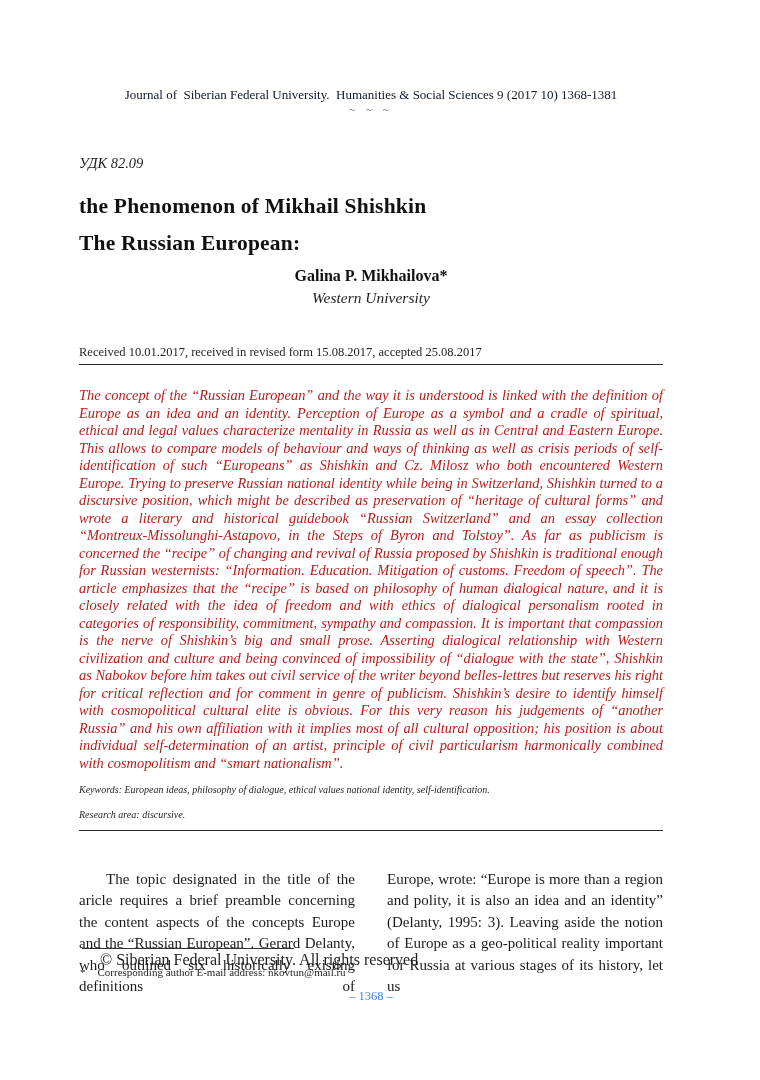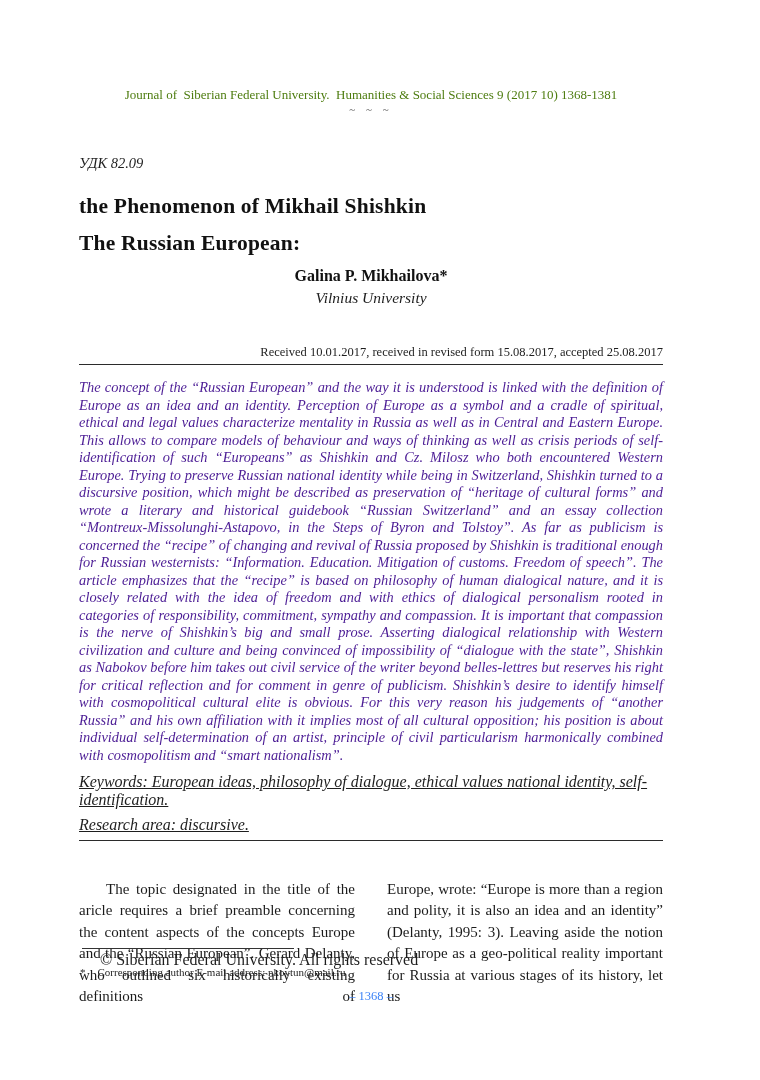--- a/index.html
+++ b/index.html
@@ -2,51 +2,51 @@
 <html><head>
 <meta charset="utf-8">
 <style>
   html,body { margin:0; padding:0; background:#ffffff; }
   .page {
     position:relative; width:760px; height:1080px; background:#ffffff;
     font-family:"Liberation Serif", serif; color:#222; overflow:hidden;
   }
   .journal-line {
     position:absolute; top:87px; left:79px; width:584px;
-    text-align:center; font-size:13px; color:#4d7c0f; white-space:pre-wrap;
+    text-align:center; font-size:13px; color:#0f172a; white-space:pre-wrap;
   }
   .ornament {
     position:absolute; top:103px; left:79px; width:584px;
     text-align:center; font-size:11px; letter-spacing:4px; color:#555;
   }
   .udc { position:absolute; top:155px; left:79px; font-size:14.5px; color:#1e1e1e;font-style:italic; }
   .paper-title {
     position:absolute; top:188px; left:79px; width:584px;
     font-size:21.5px; font-weight:bold; line-height:37px; color:#111;
     letter-spacing:0.2px;
   }
   .author-block {
     position:absolute; top:265px; left:79px; width:584px; text-align:center;
   }
   .author-name { font-size:16px; font-weight:bold; line-height:22px; color:#111; }
   .author-affiliation, .author-address { font-size:15.5px; font-style:italic; line-height:21.5px; color:#1e1e1e; }
   .received-line {
     position:absolute; top:345px; left:79px; width:584px;
-    text-align:right; font-size:12.5px; color:#1e1e1e;
+    text-align:left; font-size:12.5px; color:#1e1e1e;
   }
   .rule { border:none; border-top:1.6px solid #2b2b2b; margin:0; }
   .rule-top { position:absolute; top:364px; left:79px; width:584px; }
   .lower { position:absolute; top:371px; left:79px; width:584px; }
   .abstract-text {
     font-size:14.4px; font-style:italic; line-height:17.5px;
-    text-align:justify; color:#4c1d95; margin:8px 0 9px 0;
+    text-align:justify; color:#b91c1c; margin:16px 0 9px 0;
   }
   .meta-line {
-    font-size:16px; font-style:italic; line-height:18px;
-    color:#1e1e1e; margin:0 0 6.5px 0;text-decoration:underline;
+    font-size:10px; font-style:italic; line-height:18px;
+    color:#1e1e1e; margin:0 0 6.5px 0;
   }
   .rule-mid { margin:3px 0 0 0; }
   .columns { display:flex; gap:32px; margin-top:38px; }
   .col {
     width:281px; font-size:15px; line-height:21.4px;
     text-align:justify; text-align-last:justify; color:#1b1b1b;
   }
   .col-left { text-indent:27px; }
   .footnote-rule {
     position:absolute; top:948px; left:82px; width:212px;
@@ -69,21 +69,21 @@
   <div class="ornament">~ ~ ~</div>
   <div class="udc">УДК 82.09</div>
 
   <div class="paper-title">
     <div>the Phenomenon of Mikhail Shishkin</div>
     <div>The Russian European:</div>
   </div>
 
   <div class="author-block">
     <div class="author-name">Galina P. Mikhailova*</div>
-    <div class="author-affiliation">Vilnius University</div>
+    <div class="author-affiliation">Western University</div>
   </div>
 
   <div class="received-line">Received 10.01.2017, received in revised form 15.08.2017, accepted 25.08.2017</div>
   <hr class="rule rule-top">
 
   <div class="lower">
     <p class="abstract-text">The concept of the “Russian European” and the way it is understood is linked with the definition of Europe as an idea and an identity. Perception of Europe as a symbol and a cradle of spiritual, ethical and legal values characterize mentality in Russia as well as in Central and Eastern Europe. This allows to compare models of behaviour and ways of thinking as well as crisis periods of self-identification of such “Europeans” as Shishkin and Cz. Milosz who both encountered Western Europe. Trying to preserve Russian national identity while being in Switzerland, Shishkin turned to a discursive position, which might be described as preservation of “heritage of cultural forms” and wrote a literary and historical guidebook “Russian Switzerland” and an essay collection “Montreux-Missolunghi-Astapovo, in the Steps of Byron and Tolstoy”. As far as publicism is concerned the “recipe” of changing and revival of Russia proposed by Shishkin is traditional enough for Russian westernists: “Information. Education. Mitigation of customs. Freedom of speech”. The article emphasizes that the “recipe” is based on philosophy of human dialogical nature, and it is closely related with the idea of freedom and with ethics of dialogical personalism rooted in categories of responsibility, commitment, sympathy and compassion. It is important that compassion is the nerve of Shishkin’s big and small prose. Asserting dialogical relationship with Western civilization and culture and being convinced of impossibility of “dialogue with the state”, Shishkin as Nabokov before him takes out civil service of the writer beyond belles-lettres but reserves his right for critical reflection and for comment in genre of publicism. Shishkin’s desire to identify himself with cosmopolitical cultural elite is obvious. For this very reason his judgements of “another Russia” and his own affiliation with it implies most of all cultural opposition; his position is about individual self-determination of an artist, principle of civil particularism harmonically combined with cosmopolitism and “smart nationalism”.</p>
     <p class="meta-line">Keywords: European ideas, philosophy of dialogue, ethical values national identity, self-identification.</p>
     <p class="meta-line">Research area: discursive.</p>
     <hr class="rule rule-mid">

